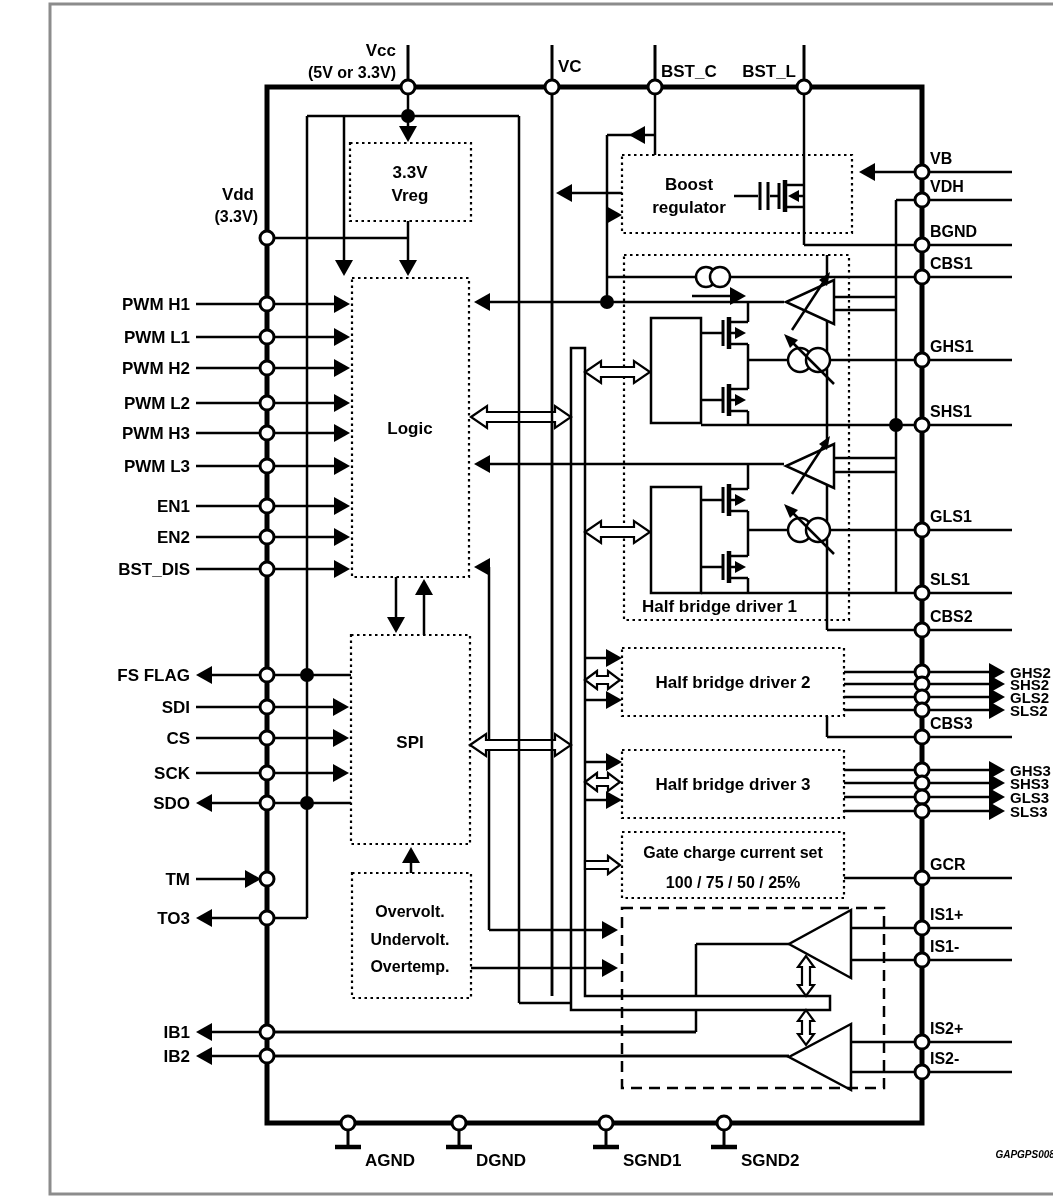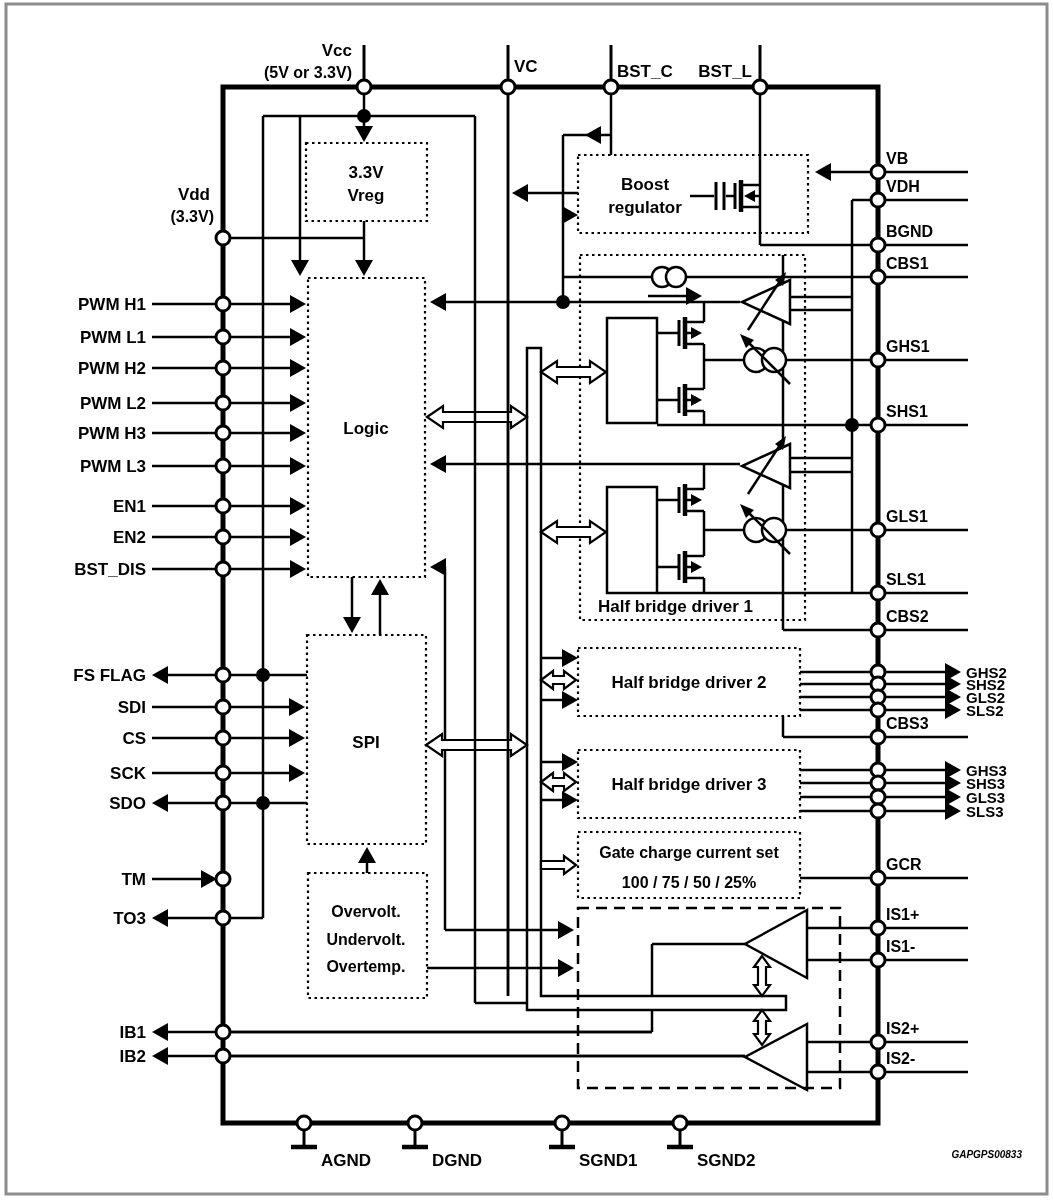--- a/index.html
+++ b/index.html
@@ -1,17 +1,17 @@
 <!DOCTYPE html>
 <html><head>
 <meta charset="utf-8">
 <title>Block diagram</title>
 <style>
   html,body{margin:0;padding:0;background:#ffffff;}
-  .stage{width:867px;height:1200px;position:relative;background:#fff;}
+  .stage{width:867px;height:1200px;position:relative;background:#fff;padding-left:44px;}
   svg text{font-family:"Liberation Sans","DejaVu Sans",sans-serif;}
 </style>
 </head>
 <body>
 
 <div class="stage">
   <svg id="diagram" width="1053" height="1200" viewBox="0 0 1053 1200">
       <rect x="6" y="4" width="1041" height="1190" fill="#ffffff" stroke="#8c8c8c" stroke-width="3" stroke-dasharray=""></rect>
       <rect x="223" y="87" width="655" height="1036" fill="none" stroke="#000000" stroke-width="5" stroke-dasharray=""></rect>
       <line x1="364" y1="45" x2="364" y2="84" stroke="#000000" stroke-width="3"></line>

